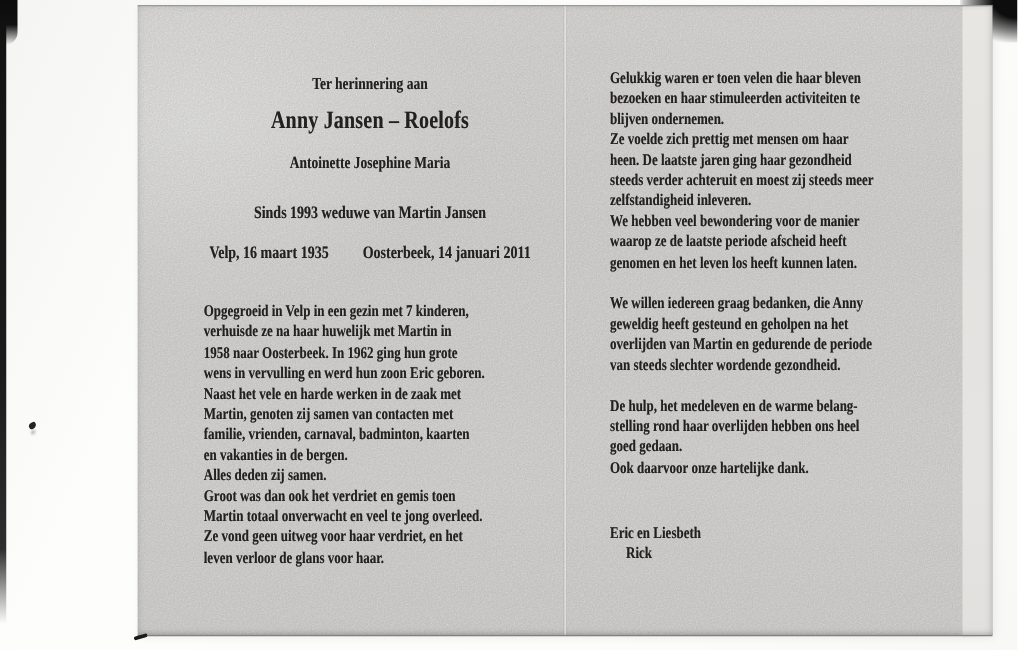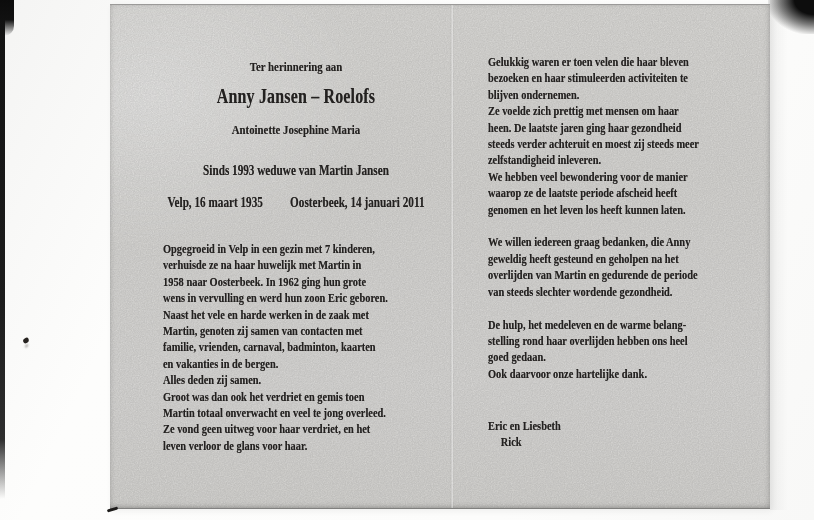--- a/index.html
+++ b/index.html
@@ -43,20 +43,21 @@
     background:
       radial-gradient(ellipse 320px 220px at 6% 18%,rgba(255,255,255,0.5),rgba(255,255,255,0) 70%),
       linear-gradient(180deg,#e7e6e3 0%,#e3e2df 35%,#e5e4e2 75%,#e1e0dd 100%);
     border-top:1px solid rgba(70,70,70,0.45);
     border-bottom:1px solid rgba(45,45,45,0.55);
     box-shadow:
       inset -3px 0 7px -3px rgba(0,0,0,0.18),
       inset 3px 0 7px -3px rgba(0,0,0,0.10),
       inset 0 -3px 6px -3px rgba(0,0,0,0.25),
       2px 2px 7px rgba(0,0,0,0.06);
+    padding-left: 24px;
   }
   .noise{position:absolute;left:0;top:0;pointer-events:none;}
   .fold{
     position:absolute;left:340px;top:0;width:4px;height:100%;
     background:linear-gradient(90deg,rgba(0,0,0,0) 0%,rgba(0,0,0,0.05) 25%,rgba(255,255,255,0.55) 55%,rgba(0,0,0,0.035) 80%,rgba(0,0,0,0) 100%);
   }
   .corner-tick{
     position:absolute;left:-3px;bottom:-3px;width:11px;height:3px;
     background:#1d1b1a;border-radius:2px;transform:rotate(-16deg);
   }

